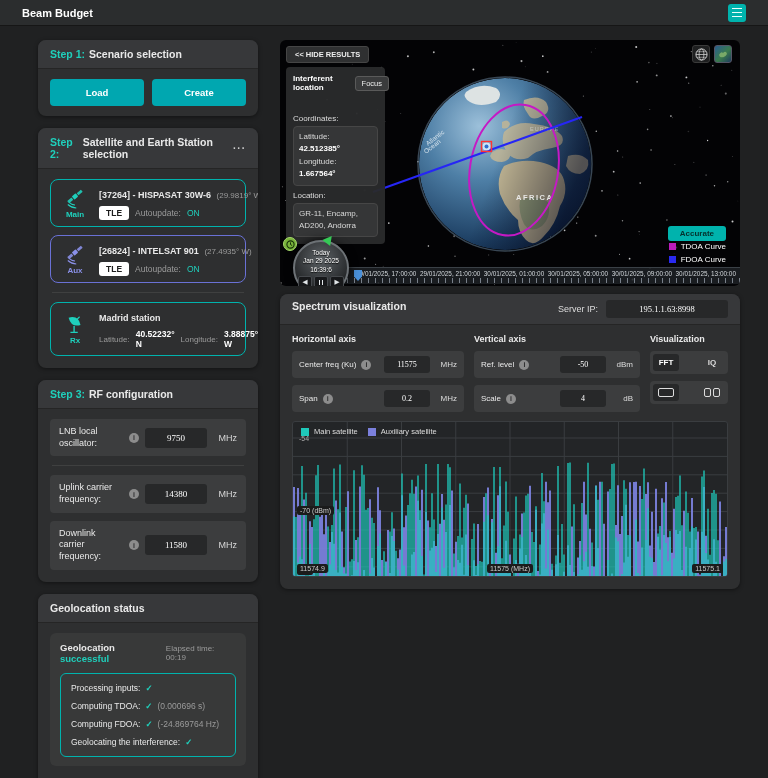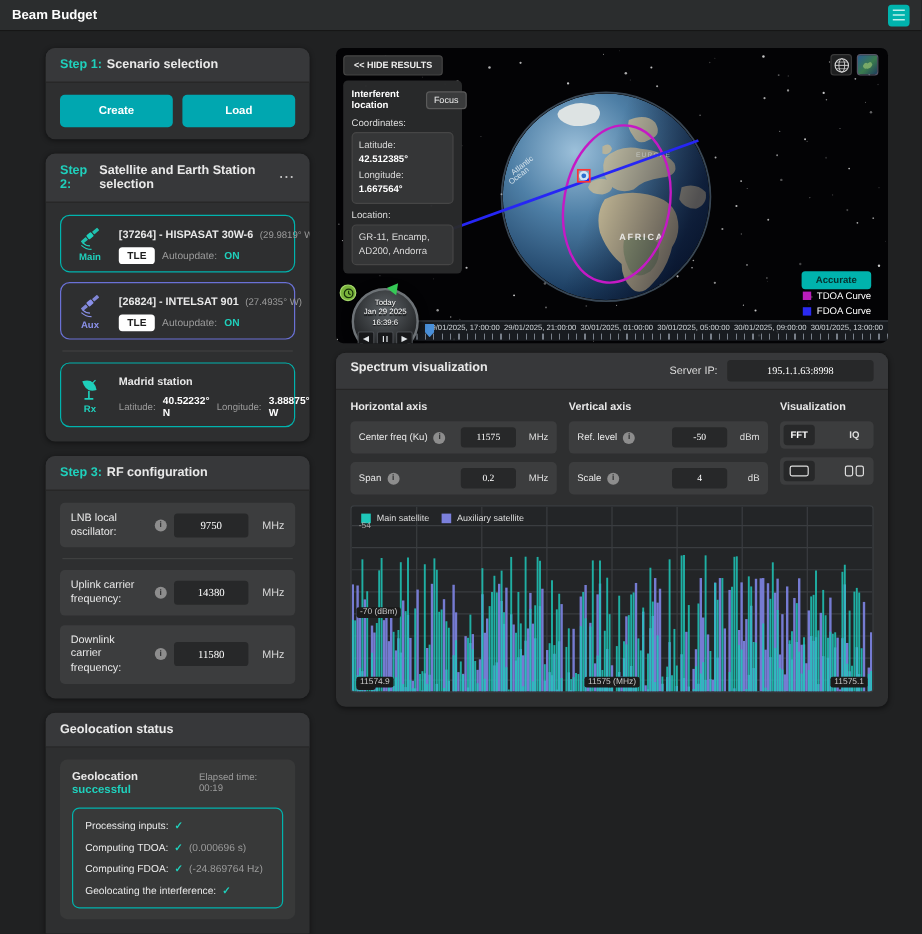--- a/index.html
+++ b/index.html
@@ -8,21 +8,21 @@
     --input:#272829; --txt:#e9e9e9; --muted:#9b9b9b;
   }
   *{box-sizing:border-box}
   body{width:768px;height:778px;margin:0;background:#202122;color:var(--txt);
        font-family:"Liberation Sans",sans-serif;overflow:hidden}
   button{font-family:"Liberation Sans",sans-serif;cursor:pointer}
   input{font-family:Liberation Serif, serif}
 
   
   .topbar{height:26px;background:#2b2d2e;border-bottom:1px solid #161616;
-          display:flex;align-items:center;justify-content:space-between;padding:0 10px}
+          display:flex;align-items:center;justify-content:space-between;padding:0 22px}
   .app-title{font-size:11px;font-weight:bold;color:#fff}
   .menu-btn{width:18px;height:18px;background:var(--teal);border:none;border-radius:3px;
             display:flex;flex-direction:column;gap:2.5px;align-items:center;justify-content:center}
   .menu-btn i{display:block;width:10px;height:1.5px;background:#eafffb}
 
   .main{display:flex;gap:22px;padding:14px 0 0 38px}
   .left-col{width:220px;display:flex;flex-direction:column;gap:12px}
   .right-col{width:460px;display:flex;flex-direction:column;gap:8px}
 
   .card{background:var(--card);border-radius:8px;overflow:hidden;box-shadow:0 1px 4px rgba(0,0,0,.45)}
@@ -41,21 +41,21 @@
   .sat-card{border:1px solid var(--teal);border-radius:8px;padding:6px 9px;display:flex;gap:9px;
             align-items:center;margin-bottom:8px;background:#2e2f30;width:100%;text-align:left;color:var(--txt)}
   .sat-card.aux{border-color:var(--indigo)}
   .sat-icon-wrap{display:flex;flex-direction:column;align-items:center;gap:0;
                  font-size:8px;font-weight:bold;color:var(--teal-txt);flex:0 0 30px}
   .aux .sat-icon-wrap{color:#8a90e8}
   .sat-line1{font-size:9px;font-weight:bold;white-space:nowrap}
   .sat-pos{font-size:8px;color:var(--muted);font-weight:normal;margin-left:3px}
   .sat-meta{display:flex;align-items:center;gap:6px;margin-top:5px;font-size:8.5px;color:var(--muted)}
   .tle{background:#fff;color:#1d1d1d;font-weight:bold;font-size:8.5px;padding:2px 7px;border-radius:3px}
-  .on{color:var(--teal-txt);font-weight:bold}
+  .on{color:var(--teal-txt);font-weight:normal}
   .sep{height:1px;background:#3f4040;margin:9px 2px}
   .coord-lbl{color:var(--muted);font-size:8px}
   .coord-val{font-size:8.5px;font-weight:bold;color:#fff}
 
   
   .rf-row{display:flex;align-items:center;gap:6px;background:var(--row);border-radius:4px;
           padding:7px 9px;margin-bottom:8px}
   .rf-label{flex:1;font-size:9px;line-height:1.3}
   .info{width:10px;height:10px;border-radius:50%;background:#8d8d8d;color:#2e2f30;font-size:7px;
         font-weight:bold;display:inline-flex;align-items:center;justify-content:center;flex:0 0 10px;font-style:normal}
@@ -76,21 +76,21 @@
   .detail{color:var(--muted)}
   .action-btns{display:flex;flex-direction:column;gap:7px;margin-top:12px}
 
   
   .globe-panel{position:relative;height:246px;background:#030305;border-radius:6px;overflow:hidden}
   .globe-svg{position:absolute;inset:0}
   .hide-btn{position:absolute;top:6px;left:6px;background:#2f3031;border:1px solid #454545;color:#eee;
             font-size:7.5px;font-weight:bold;padding:3px 8px;border-radius:3px;z-index:6}
   .loc-panel{position:absolute;top:27px;left:6px;width:99px;background:rgba(42,43,44,.96);
              border-radius:4px;padding:7px;z-index:6;font-size:8px}
-  .loc-tabs{display:flex;align-items:center;gap:22px;margin-bottom:6px}
+  .loc-tabs{display:flex;align-items:center;gap:22px;margin-bottom:22px}
   .loc-tab-active{font-weight:bold;font-size:8px;background:none;border:none;color:#fff;padding:0;text-align:left}
   .focus-btn{background:#3a3b3c;border:1px solid #5a5a5a;border-radius:3px;color:#eee;font-size:7.5px;padding:2px 6px}
   .loc-sec-title{color:#ddd;margin:5px 0 3px}
   .loc-box{background:#353637;border:1px solid #464646;border-radius:4px;padding:4px 5px;line-height:1.55;color:#d9d9d9}
   .loc-box b{color:#fff}
   .globe-top-icons{position:absolute;top:5px;right:8px;display:flex;gap:4px;z-index:6}
   .icon-btn{width:18px;height:18px;background:#1e1f20;border:1px solid #3a3a3a;border-radius:3px;
             display:flex;align-items:center;justify-content:center;padding:0}
   .layer-btn{background:linear-gradient(135deg,#2a5d8f 0%,#3a7a4d 55%,#1d3b5e 100%);border:1px solid #556}
   .accurate{position:absolute;right:14px;top:186px;background:var(--teal);color:#05312d;font-size:8px;
@@ -168,22 +168,22 @@
 <div class="main">
 
   <div class="left-col">
 
     <div class="card">
       <div class="card-head">
         <span class="step-label">Step 1:</span>
         <span>Scenario selection</span>
       </div>
       <div class="card-body btn-row">
+        <button class="btn btn-teal">Load</button>
         <button class="btn btn-teal">Create</button>
-        <button class="btn btn-teal">Load</button>
       </div>
     </div>
 
     <div class="card">
       <div class="card-head">
         <span class="step-label">Step 2:</span>
         <span>Satellite and Earth Station selection</span>
         <button class="head-menu">···</button>
       </div>
       <div class="card-body">

